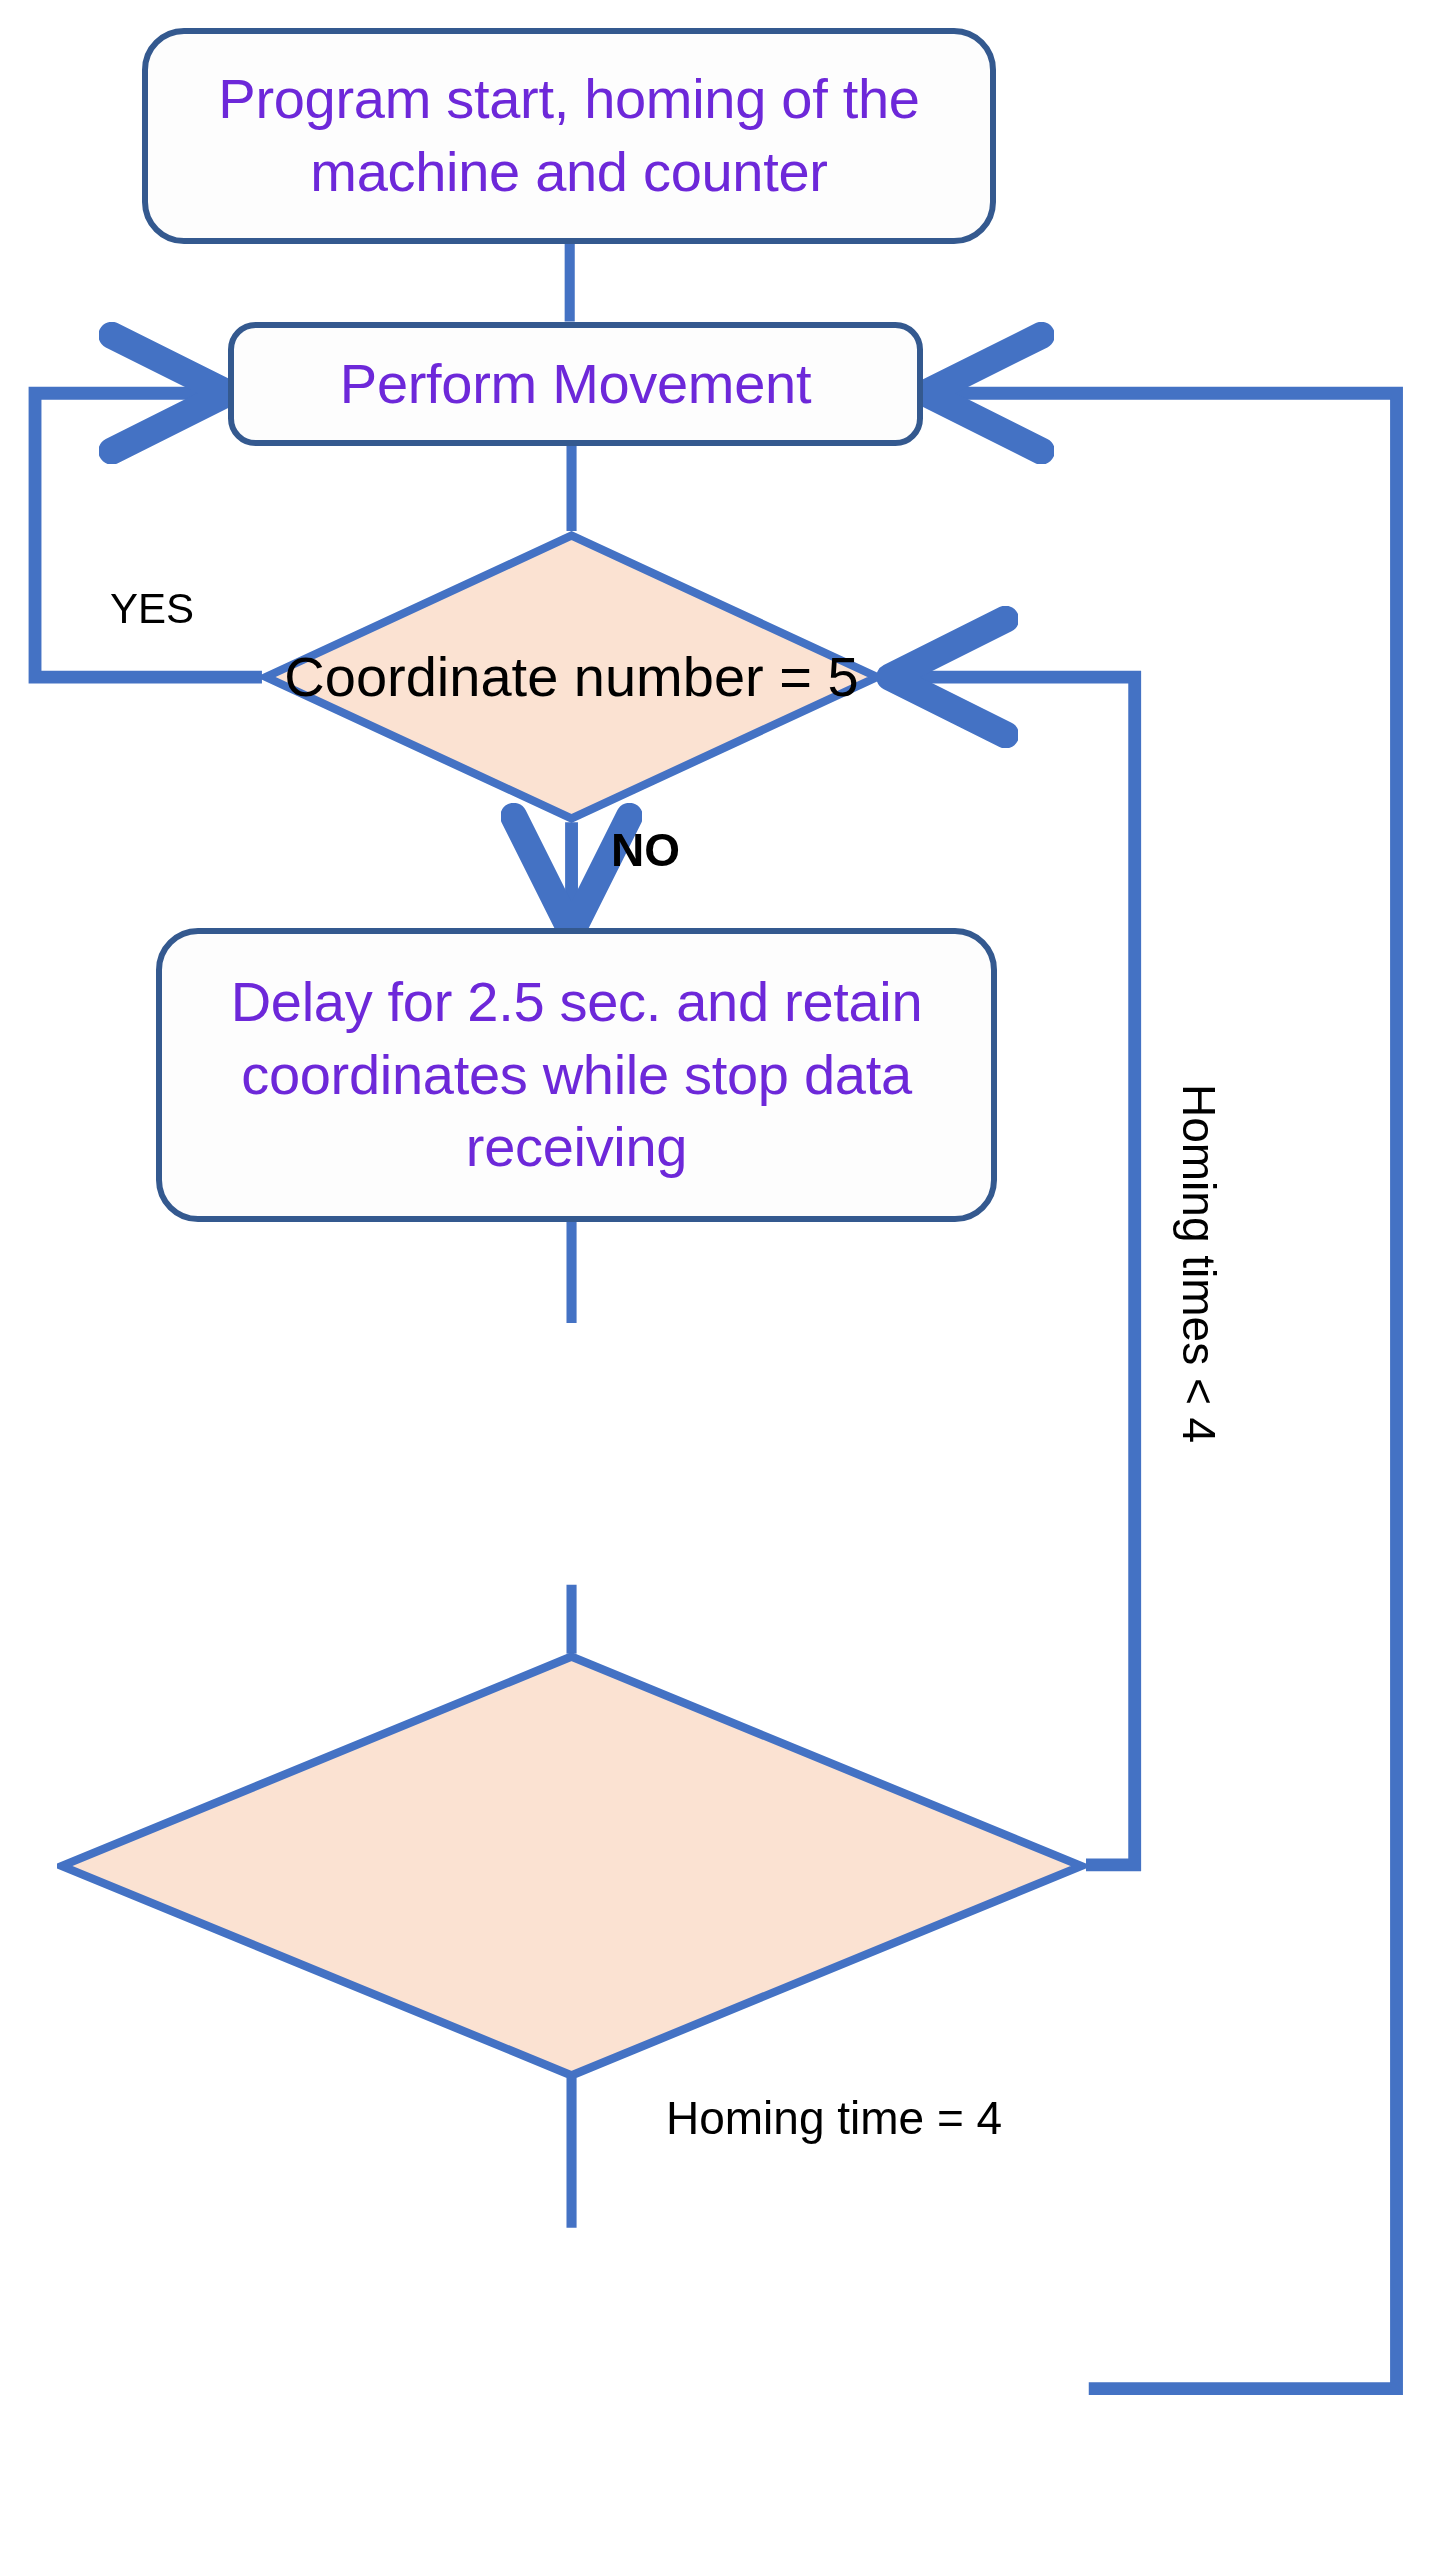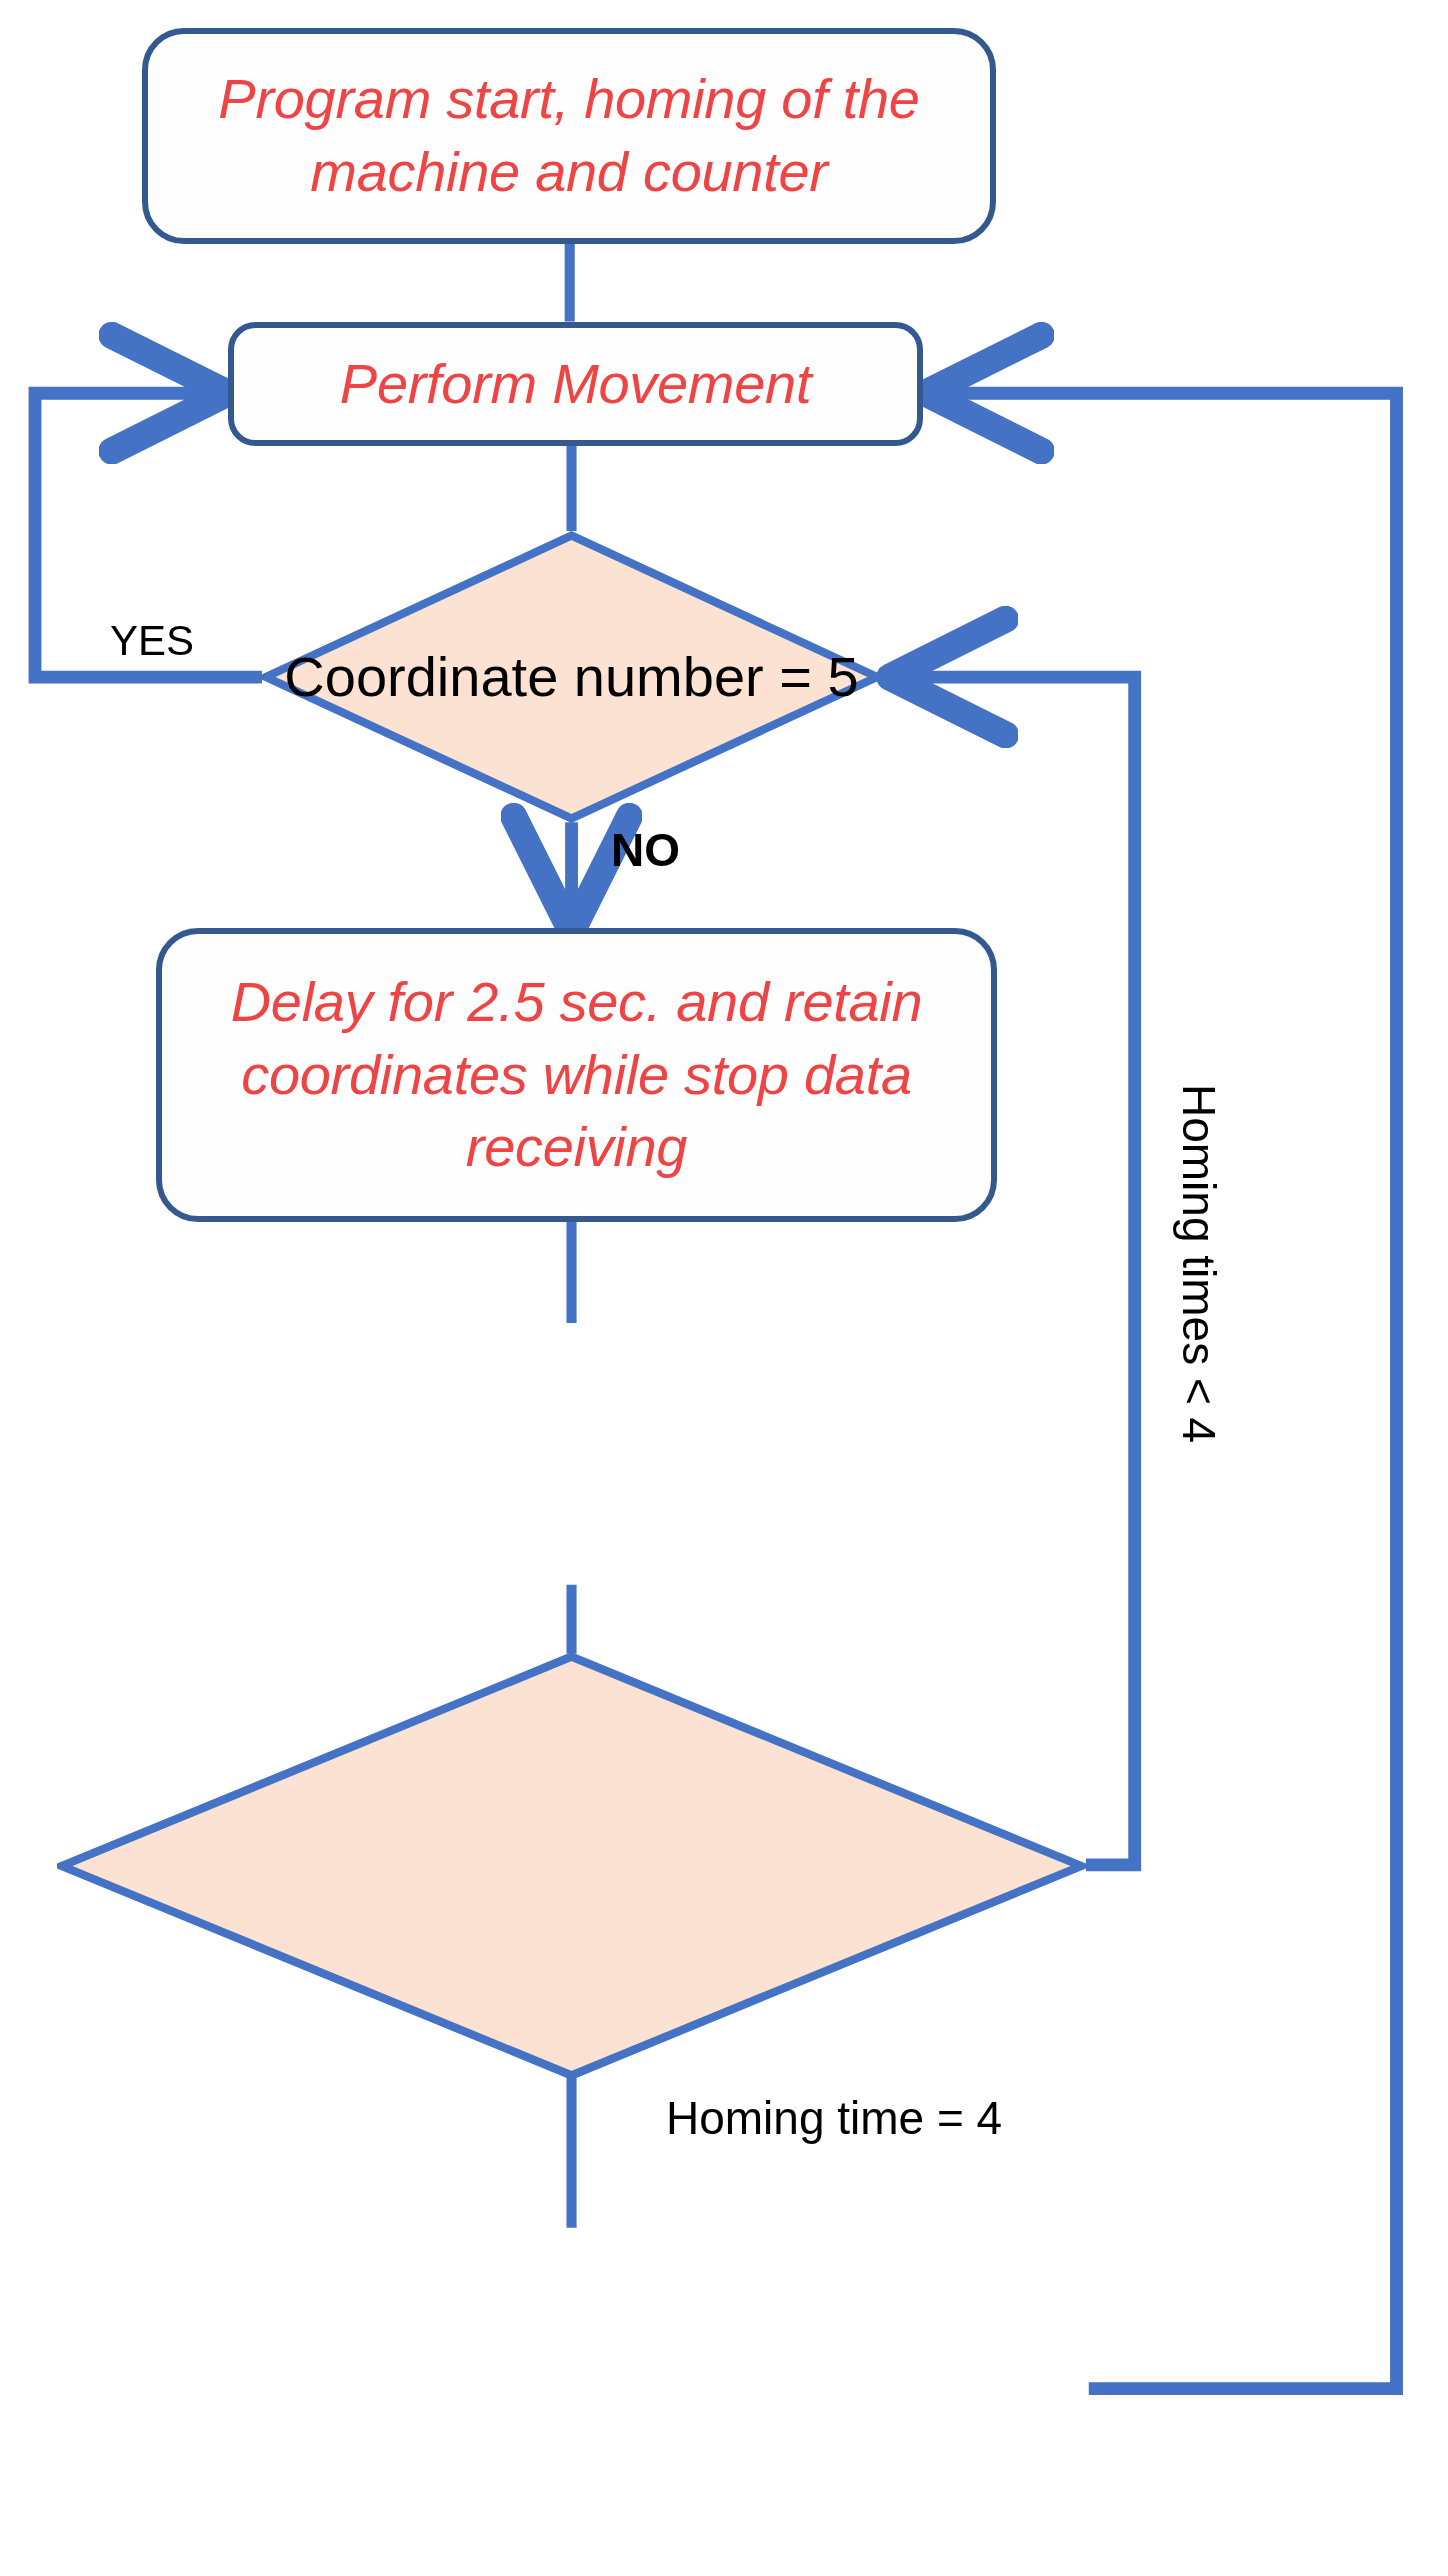--- a/index.html
+++ b/index.html
@@ -31,23 +31,22 @@
     box-sizing: border-box;
     display: flex;
     align-items: center;
     justify-content: center;
     text-align: center;
   }
   .proc {
     background: #fdfdfd;
     border: 6.4px solid #34598f;
     border-radius: 42px;
-    color: #ef4444;
+    color: #6d28d9;
     line-height: 1.30;
-    font-style: italic;
   }
   .proc .txt {
     display: block;
     padding: 0 14.7px;
     font-size: 56px;
     font-weight: 400;
     letter-spacing: -0.3px;
   }
   .dec-wrap {
     position: absolute;
@@ -69,21 +68,20 @@
   }
   .edge-label {
     position: absolute;
     color: #000000;
     font-size: 46px;
     white-space: nowrap;
     line-height: 1;
   }
   .edge-label.small {
     font-size: 42px;
-    margin-top: 32px;
   }
   .edge-label.vert {
     transform-origin: 0 0;
     transform: rotate(90deg);
   }
 </style>
 </head>
 <body>
 
 <div id="stage">

